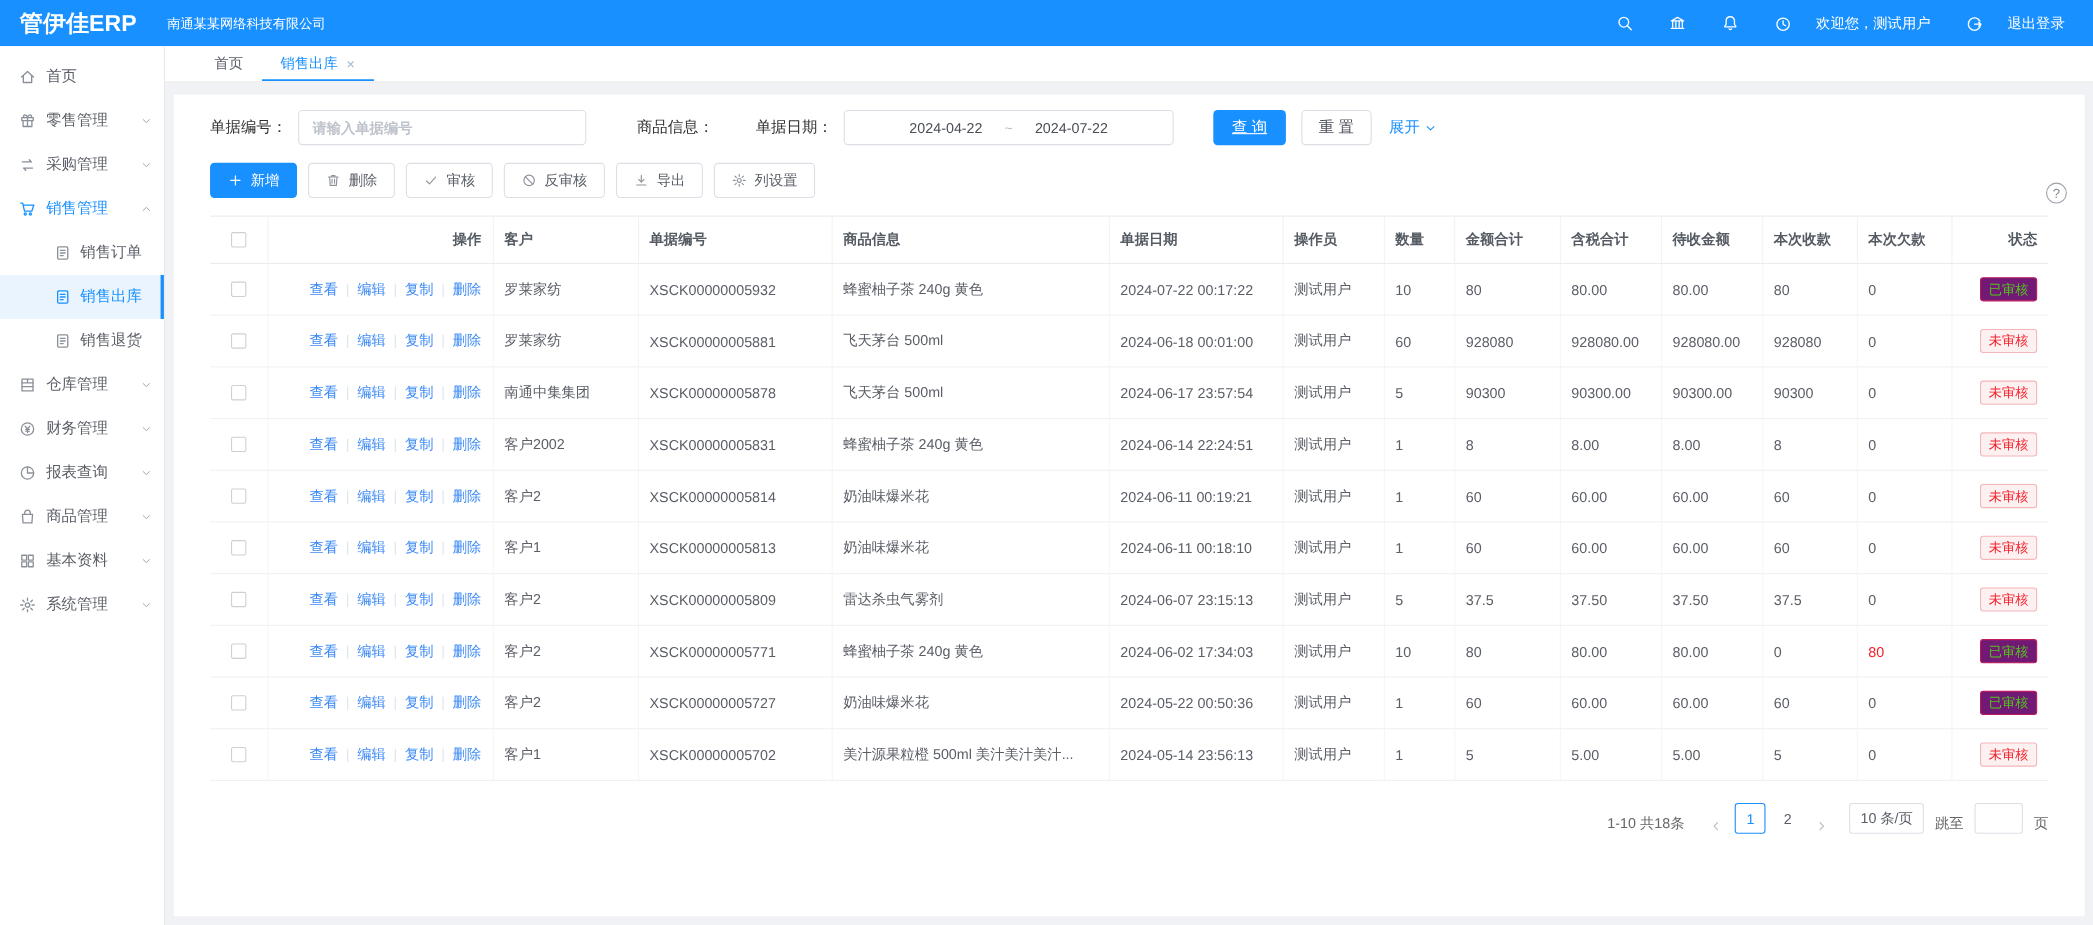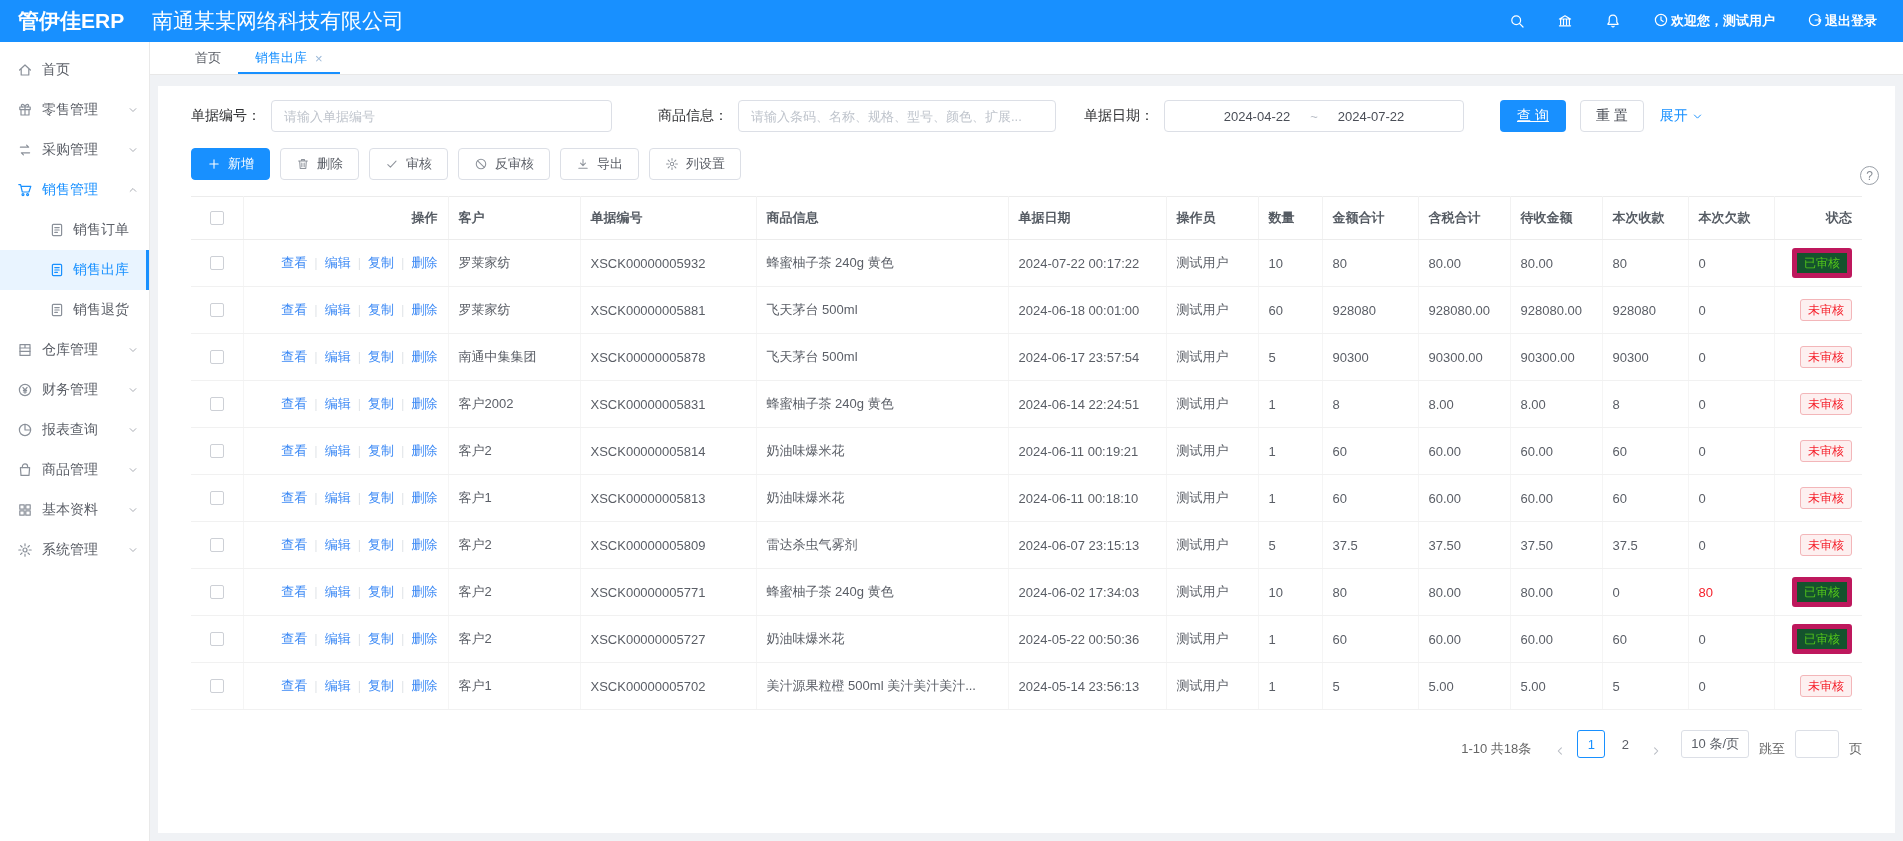--- a/index.html
+++ b/index.html
@@ -1,24 +1,24 @@
 <!DOCTYPE html>
 <html><head>
 <meta charset="utf-8">
 <style>
   *{box-sizing:border-box;margin:0;padding:0;}
   body{width:1903px;height:841px;overflow:hidden;background:#f0f2f5;
        font-family:"Liberation Sans","DejaVu Sans",sans-serif;}
   
   .top-header{height:42px;background:#1890ff;display:flex;align-items:center;}
   .logo{width:134px;padding-left:18px;font-size:21px;font-weight:700;color:#fff;white-space:nowrap;}
-  .company{color:#fff;font-size:21px;margin-left:18px;}
+  .company{color:#fff;font-size:12px;margin-left:18px;}
   .header-right{margin-left:auto;display:flex;align-items:center;color:#fff;font-size:13px;padding-right:26px;}
   .hicon{display:flex;align-items:center;margin-left:32px;cursor:pointer;color:#fff;}
-  .hgroup{display:flex;align-items:flex-start;gap:2px;margin-left:32px;cursor:pointer;color:#fff;font-weight:bold;}
+  .hgroup{display:flex;align-items:flex-end;gap:22px;margin-left:32px;cursor:pointer;color:#fff;}
   .icon{display:inline-flex;}
   
   .layout{display:flex;height:799px;}
   .sidebar{width:150px;min-width:150px;background:#fff;border-right:1px solid #e9e9e9;padding-top:8px;}
   .side-item{height:40px;display:flex;align-items:center;padding-left:17px;font-size:14px;color:#5a5e66;cursor:pointer;position:relative;white-space:nowrap;}
   .side-item .icon{margin-right:9px;color:#8a9099;}
   .side-item .chev{position:absolute;right:10px;color:#a0a4ab;display:flex;}
   .chev svg{width:12px;height:12px;}
   .side-item.sub{padding-left:49px;}
   .side-item.sub .icon{margin-right:8px;}
@@ -34,21 +34,21 @@
   .tab.active{color:#1890ff;box-shadow:inset 0 -2px 0 #1890ff;}
   .tab .close{margin-left:8px;color:#9bb8d8;font-size:13px;}
   
   .content{flex:1;padding:11px 8px 8px;}
   .card{background:#fff;height:100%;padding:14px 33px 0;position:relative;}
   
   .filter-row{display:flex;align-items:center;}
   .flabel{font-size:14px;color:#303133;margin-right:10px;white-space:nowrap;}
   .tinput{height:32px;border:1px solid #dcdfe6;border-radius:4px;padding:0 12px;font-size:13px;color:#333;outline:none;}
   .tinput::placeholder{color:#bfc4cc;}
-  #bill-no-input{width:341px;}
+  #bill-no-input{width:262px;font-weight:bold;}
   #product-input{width:318px;}
   .g2{margin-left:46px;}
   .g3{margin-left:28px;}
   .range{width:300px;height:32px;border:1px solid #dcdfe6;border-radius:4px;display:flex;align-items:center;justify-content:center;gap:20px;font-size:13px;color:#4a4e57;cursor:pointer;}
   .btn{height:32px;border-radius:4px;font-size:14px;cursor:pointer;display:inline-flex;align-items:center;justify-content:center;}
   .btn-search{background:#1890ff;color:#fff;border:none;padding:0 17px;margin-left:36px;text-decoration:underline;}
   .btn-reset{background:#fff;color:#4a4e57;border:1px solid #dcdfe6;padding:0 15px;margin-left:14px;}
   .expand-link{display:inline-flex;align-items:center;gap:3px;color:#1890ff;font-size:14px;margin-left:16px;cursor:pointer;}
   .expand-link svg{width:13px;height:13px;}
   
@@ -62,21 +62,21 @@
   
   table{width:100%;border-collapse:collapse;table-layout:fixed;margin-top:16px;}
   th{height:43px;font-size:13px;color:#555b63;font-weight:600;border-top:1px solid #ececec;border-bottom:1px solid #ececec;border-right:1px solid #f2f2f2;text-align:left;padding:0 10px;white-space:nowrap;overflow:hidden;}
   td{height:47px;font-size:13px;color:#5a5e66;border-bottom:1px solid #f1f1f1;border-right:1px solid #f5f5f5;padding:0 10px;white-space:nowrap;overflow:hidden;text-overflow:ellipsis;background:#fff;}
   th:last-child,td:last-child{border-right:none;}
   th.center,td.center{text-align:right;margin-top:40px;}
   .checkbox{width:14px;height:14px;border:1px solid #cdd0d6;border-radius:2px;background:#fff;margin:0 auto;cursor:pointer;}
   .alink{color:#3d8af5;cursor:pointer;text-decoration:none;}
   .sep{color:#e3e6ea;margin:0 7px;}
   .badge{display:inline-block;padding:3px 7px;border-radius:3px;font-size:12px;line-height:1.2;}
-  .badge.green{color:#52c41a;background:#14532d;border:5px solid #be185d;}
+  .badge.green{color:#52c41a;background:#701a75;border:1px solid #be185d;}
   .badge.red{color:#f5222d;background:#fdf0f0;border:1px solid #f3b6b9;}
   td.red{color:#f5222d;}
   
   .pager{display:flex;align-items:flex-end;justify-content:flex-end;margin-top:20px;gap:10px;font-size:13px;color:#666;padding-bottom:16px;}
   .ptotal{margin-right:12px;}
   .parrow{color:#b6bac2;cursor:pointer;display:flex;}
   .parrow svg{width:14px;height:14px;}
   .pnum{min-width:28px;height:28px;display:flex;align-items:center;justify-content:center;cursor:pointer;color:#5a5e66;border-radius:3px;font-size:13px;}
   .pnum.active{border:1px solid #1890ff;color:#1890ff;}
   #page-nums{display:flex;gap:6px;}
@@ -306,21 +306,20 @@
         </div>
       </div>
 
     <div class="content">
       <div class="card">
 
         <div class="filter-row">
           <span class="flabel">单据编号：</span>
           <input class="tinput" id="bill-no-input" placeholder="请输入单据编号" style="">
           <span class="flabel g2">商品信息：</span>
-          <input class="tinput" id="product-input" placeholder="请输入条码、名称、规格、型号、颜色、扩展..." style="">
           <span class="flabel g3">单据日期：</span>
           <div class="range">
             <span>2024-04-22</span>
             <span style="color:#b8bdc6">~</span>
             <span>2024-07-22</span>
           </div>
           <button class="btn btn-search">查 询</button>
           <button class="btn btn-reset">重 置</button>
           <span class="expand-link">
             <span>展开</span>

